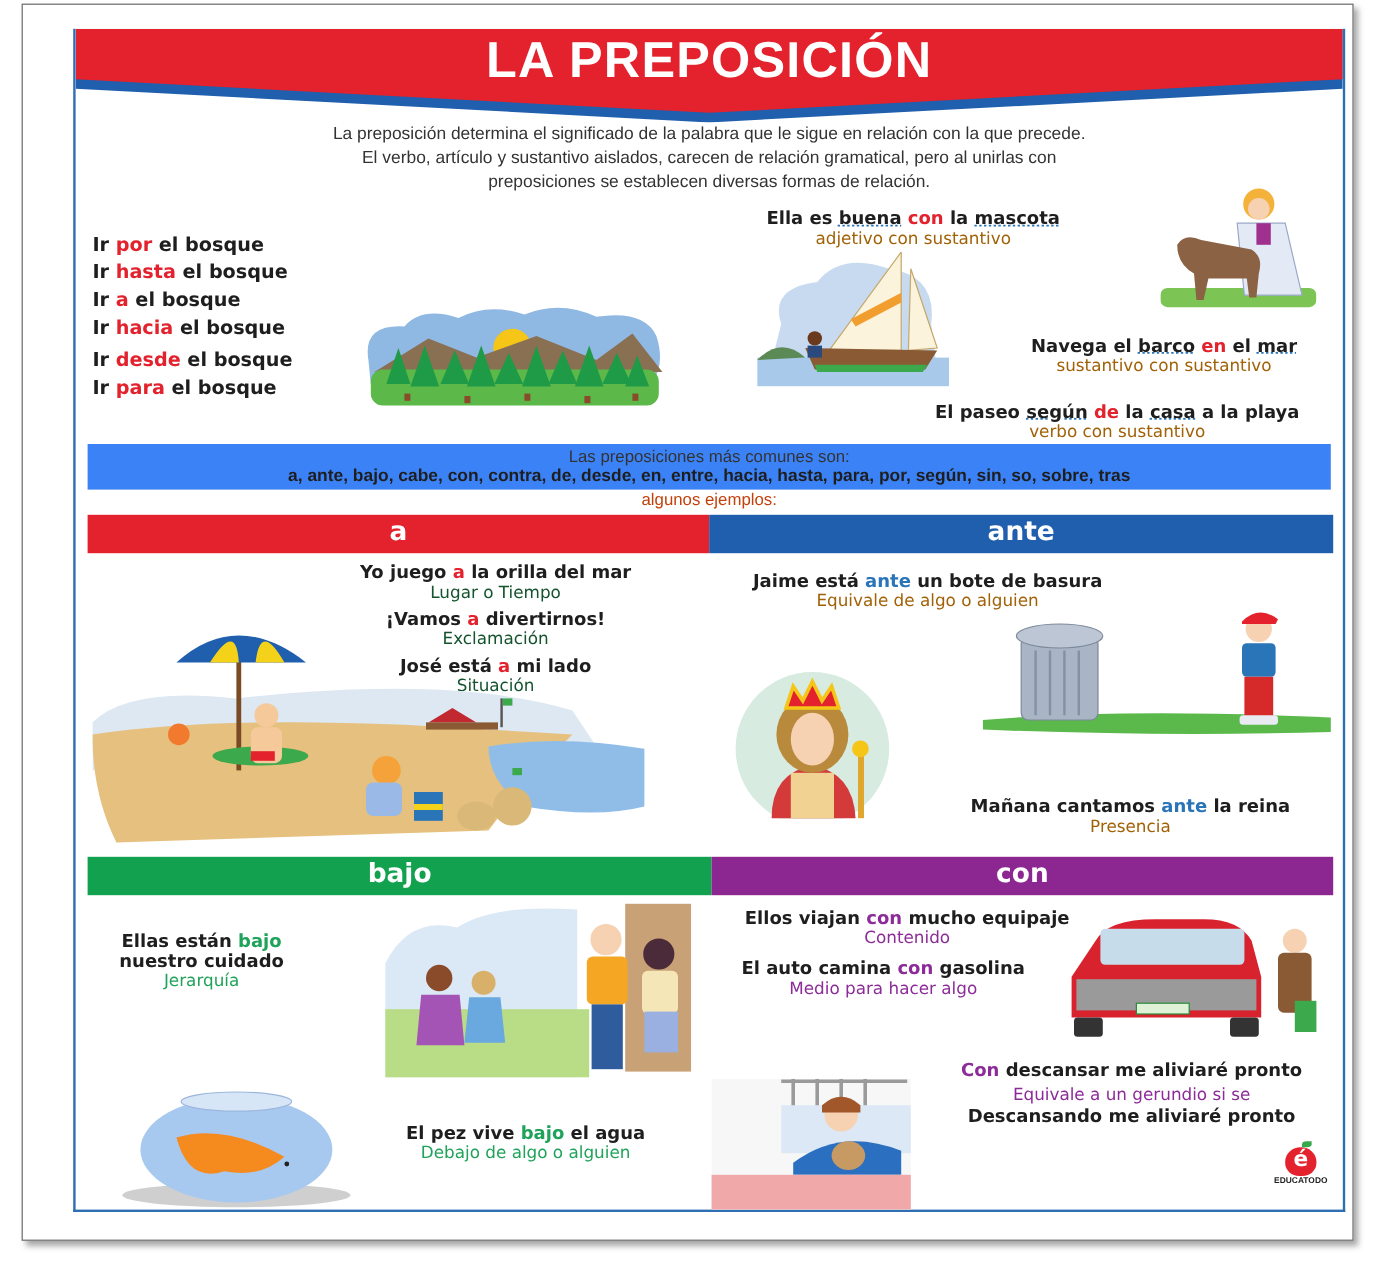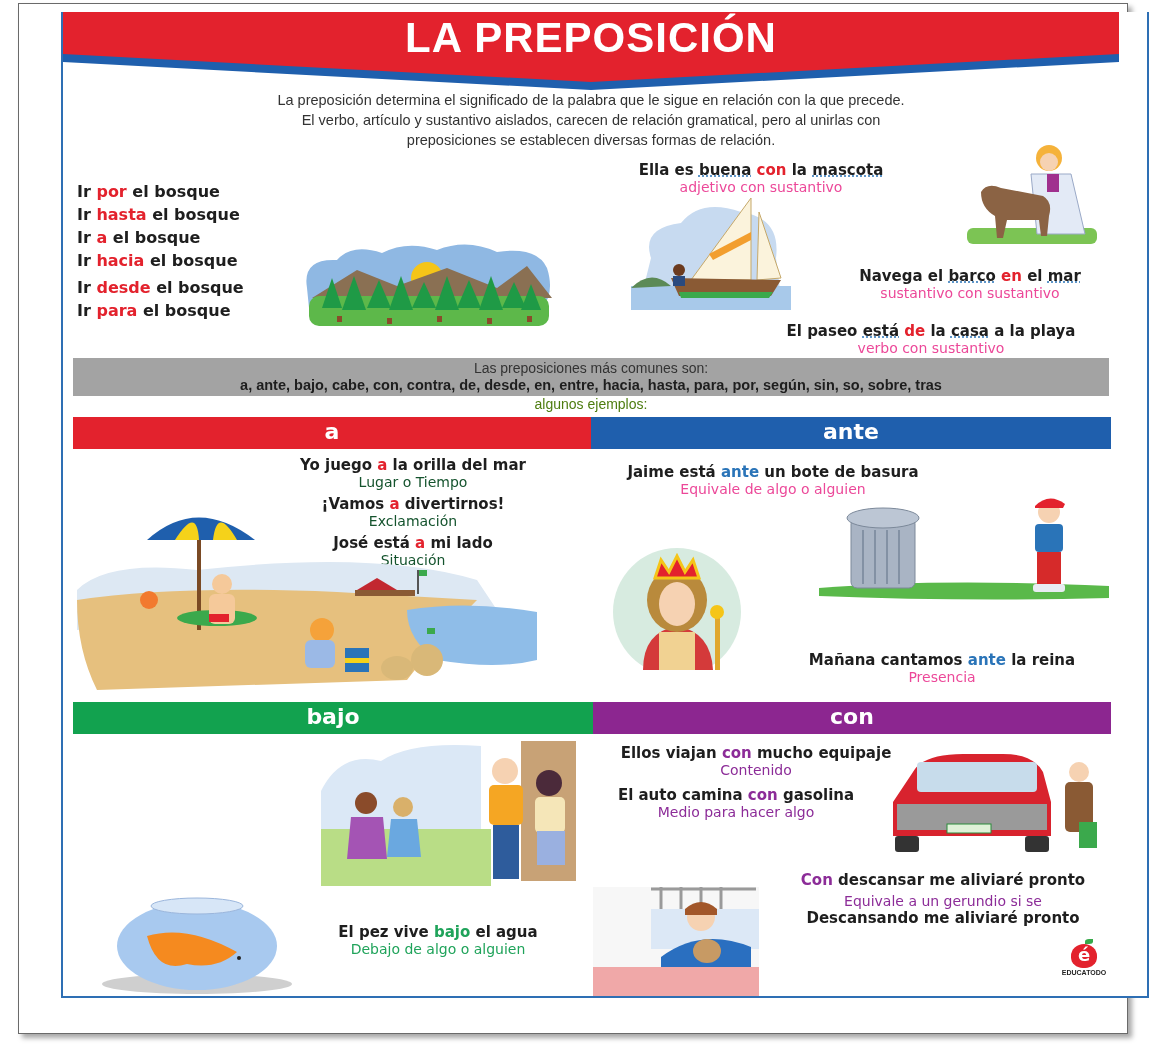--- a/index.html
+++ b/index.html
@@ -1,49 +1,49 @@
 <!DOCTYPE html>
 <html><head>
 <meta charset="utf-8">
 <style>
   html, body { margin:0; padding:0; }
   body { width:1159px; height:1052px; background:#ffffff; position:relative; overflow:hidden;
          font-family:"DejaVu Sans", "Liberation Sans", sans-serif; color:#1e1e1e; }
   .paper { position:absolute; left:18px; top:3px; width:1108px; height:1029px; background:#fff;
            border:1px solid #6a6a6a; box-shadow:4px 4px 5px rgba(0,0,0,0.35); }
-  .poster { position:absolute; left:42px; top:8px; width:1056px; height:984px;
-            border:2px solid #2e6fb4; border-top:none; background:#fff; overflow:hidden;padding-left:28px; }
+  .poster { position:absolute; left:42px; top:20px; width:1056px; height:984px;
+            border:2px solid #2e6fb4; border-top:none; background:#fff; overflow:hidden; }
   .banner { position:absolute; left:0; top:0; width:1056px; height:78px; }
   .banner-title { position:absolute; left:0; top:2px; width:1056px; text-align:center; color:#fff;
                   font-family:"Liberation Sans", sans-serif; font-weight:bold; font-size:42px; letter-spacing:1px; }
   .intro { position:absolute; left:10px; top:78px; width:1036px; text-align:center; font-size:14.5px;
            line-height:20px; color:#333; font-family:"Liberation Sans", sans-serif; }
   .red { color:#e3222d; }
   .blue { color:#2a74b8; }
-  .lblue { color:#ec4899; }
+  .lblue { color:#a16207; }
   .green { color:#1fa35a; }
   .purple { color:#8c2c98; }
   .pink { color:#14532d; }
   .ir-list { position:absolute; left:14px; top:168px; font-weight:bold; font-size:16px; line-height:23px; }
   .ir-list div { white-space:nowrap; }
   .diagram { position:absolute; left:236px; top:160px; width:260px; height:70px; }
   .diagram .prep-label { position:absolute; left:48px; top:4px; font-size:10px; color:#e85468; }
   .diagram .arrow { position:absolute; left:85px; top:17px; width:1px; height:16px; background:#333; }
   .diagram .arrowhead { position:absolute; left:81px; top:30px; width:0; height:0; border-left:4px solid transparent; border-right:4px solid transparent; border-top:6px solid #333; }
   .diagram .ir { position:absolute; left:26px; top:24px; font-size:17px; font-weight:bold; }
   .diagram .blank { position:absolute; left:50px; top:44px; width:78px; border-top:1px dashed #e85468; }
   .diagram .rest { position:absolute; left:135px; top:24px; font-size:17px; font-weight:bold; }
   .diagram .lab { position:absolute; top:50px; font-size:10px; color:#e85468; }
   .sent { position:absolute; text-align:center; font-weight:bold; font-size:15px; line-height:17px; white-space:nowrap; }
   .sent .sub { font-weight:normal; font-size:14px; display:block; }
   .u { text-decoration:underline; text-decoration-style:dotted; text-decoration-color:#2a74b8; }
-  .yellow-band { position:absolute; left:10px; top:346px; width:1036px; height:38px; background:#a3a3a3; text-align:center; }
+  .yellow-band { position:absolute; left:10px; top:346px; width:1036px; height:38px; background:#3b82f6; text-align:center; }
   .yellow-band .l1 { font-size:14px; line-height:16px; padding-top:2px; color:#333; font-family:"Liberation Sans", sans-serif; }
   .yellow-band .l2 { font-size:14.5px; line-height:18px; font-weight:bold; font-family:"Liberation Sans", sans-serif; }
-  .examples-label { position:absolute; left:0; top:384px; width:1056px; text-align:center; font-size:14px; color:#4d7c0f; font-family:"Liberation Sans", sans-serif; }
+  .examples-label { position:absolute; left:0; top:384px; width:1056px; text-align:center; font-size:14px; color:#c2410c; font-family:"Liberation Sans", sans-serif; }
   .sec-head { position:absolute; height:32px; color:#fff; font-weight:bold; font-size:22px; line-height:30px; text-align:center; font-family:"DejaVu Sans", sans-serif; }
   .illus { position:absolute; }
   .logo { position:absolute; left:996px; top:932px; width:50px; height:46px; text-align:center; }
   .logo .apple { width:26px; height:24px; border-radius:50% 50% 45% 45%; background:#e3222d; margin:0 auto; color:#fff; font-weight:bold; font-size:18px; line-height:22px; position:relative; }
   .logo .leaf { position:absolute; left:14px; top:-5px; width:8px; height:5px; background:#36a94a; border-radius:50% 0 50% 0; }
   .logo .name { font-size:7px; font-weight:bold; letter-spacing:0; margin-top:1px; font-family:"Liberation Sans", sans-serif; }
 </style>
 </head>
 <body>
 
@@ -100,21 +100,21 @@
 
     <div class="sent" style="left:548px;top:150px;width:300px">
       <span>Ella es </span><span class="u">buena</span><span> </span><span class="red">con</span><span> la </span><span class="u">mascota</span>
       <span class="sub lblue">adjetivo con sustantivo</span>
     </div>
     <div class="sent" style="left:762px;top:256px;width:290px">
       <span>Navega el </span><span class="u">barco</span><span> </span><span class="red">en</span><span> el </span><span class="u">mar</span>
       <span class="sub lblue">sustantivo con sustantivo</span>
     </div>
     <div class="sent" style="left:688px;top:311px;width:360px">
-      <span>El paseo </span><span class="u">está</span><span> </span><span class="red">de</span><span> la </span><span class="u">casa</span><span> a la playa</span>
+      <span>El paseo </span><span class="u">según</span><span> </span><span class="red">de</span><span> la </span><span class="u">casa</span><span> a la playa</span>
       <span class="sub lblue">verbo con sustantivo</span>
     </div>
 
     <svg class="illus" style="left:904px;top:132px" width="130" height="104" viewBox="0 0 130 104">
       <rect x="0" y="84" width="130" height="16" rx="6" fill="#7cc454"></rect>
       <circle cx="82" cy="14" r="13" fill="#f5b23a"></circle>
         <circle cx="82" cy="18" r="9" fill="#f6d2b2"></circle>
       <path d="M64,30 L104,30 L118,90 L70,90 Z" fill="#e3eaf6" stroke="#9aa9c7"></path>
       <rect x="80" y="30" width="12" height="18" fill="#a0308e"></rect>
       <path d="M14,48 Q20,38 34,44 L76,52 Q86,58 82,72 L80,92 L74,92 L72,76 L40,76 L36,94 L30,94 L28,72 Q14,64 14,48 Z" fill="#8b6344"></path>
@@ -211,20 +211,24 @@
           <line x1="68" y1="32" x2="68" y2="86"></line>
           <line x1="80" y1="32" x2="80" y2="86"></line>
         </g>
       <circle cx="230" cy="14" r="11" fill="#f6d2b2"></circle>
         <path d="M216,8 Q230,-6 246,6 L244,10 L216,10 Z" fill="#e3222d"></path>
       <rect x="216" y="26" width="28" height="28" rx="4" fill="#2a74b8"></rect>
       <rect x="218" y="54" width="24" height="34" fill="#d62a2a"></rect>
       <rect x="214" y="86" width="32" height="8" rx="3" fill="#e8ecf2"></rect>
     </svg>
 
+    <div class="sent" style="left:20px;top:752px;width:170px">
+      <span>Ellas están </span><span class="green">bajo</span><br><span>nuestro cuidado</span>
+      <span class="sub green">Jerarquía</span>
+    </div>
     <svg class="illus" style="left:258px;top:729px" width="255" height="145" viewBox="0 0 255 145">
       <path d="M0,50 Q20,10 60,20 Q90,0 160,5 L160,145 L0,145 Z" fill="#dbe8f6"></path>
       <rect x="0" y="88" width="170" height="57" fill="#b9dd86"></rect>
       <rect x="200" y="0" width="55" height="140" fill="#c8a276"></rect>
       <circle cx="45" cy="62" r="11" fill="#8a4b2a"></circle>
         <path d="M30,76 L62,76 L66,118 L26,118 Z" fill="#a454b4"></path>
       <circle cx="82" cy="66" r="10" fill="#d9b06a"></circle>
         <path d="M70,78 L96,78 L100,116 L66,116 Z" fill="#6aa8e0"></path>
       <circle cx="184" cy="30" r="13" fill="#f6d2b2"></circle>
         <rect x="168" y="44" width="34" height="40" rx="5" fill="#f5a623"></rect>

